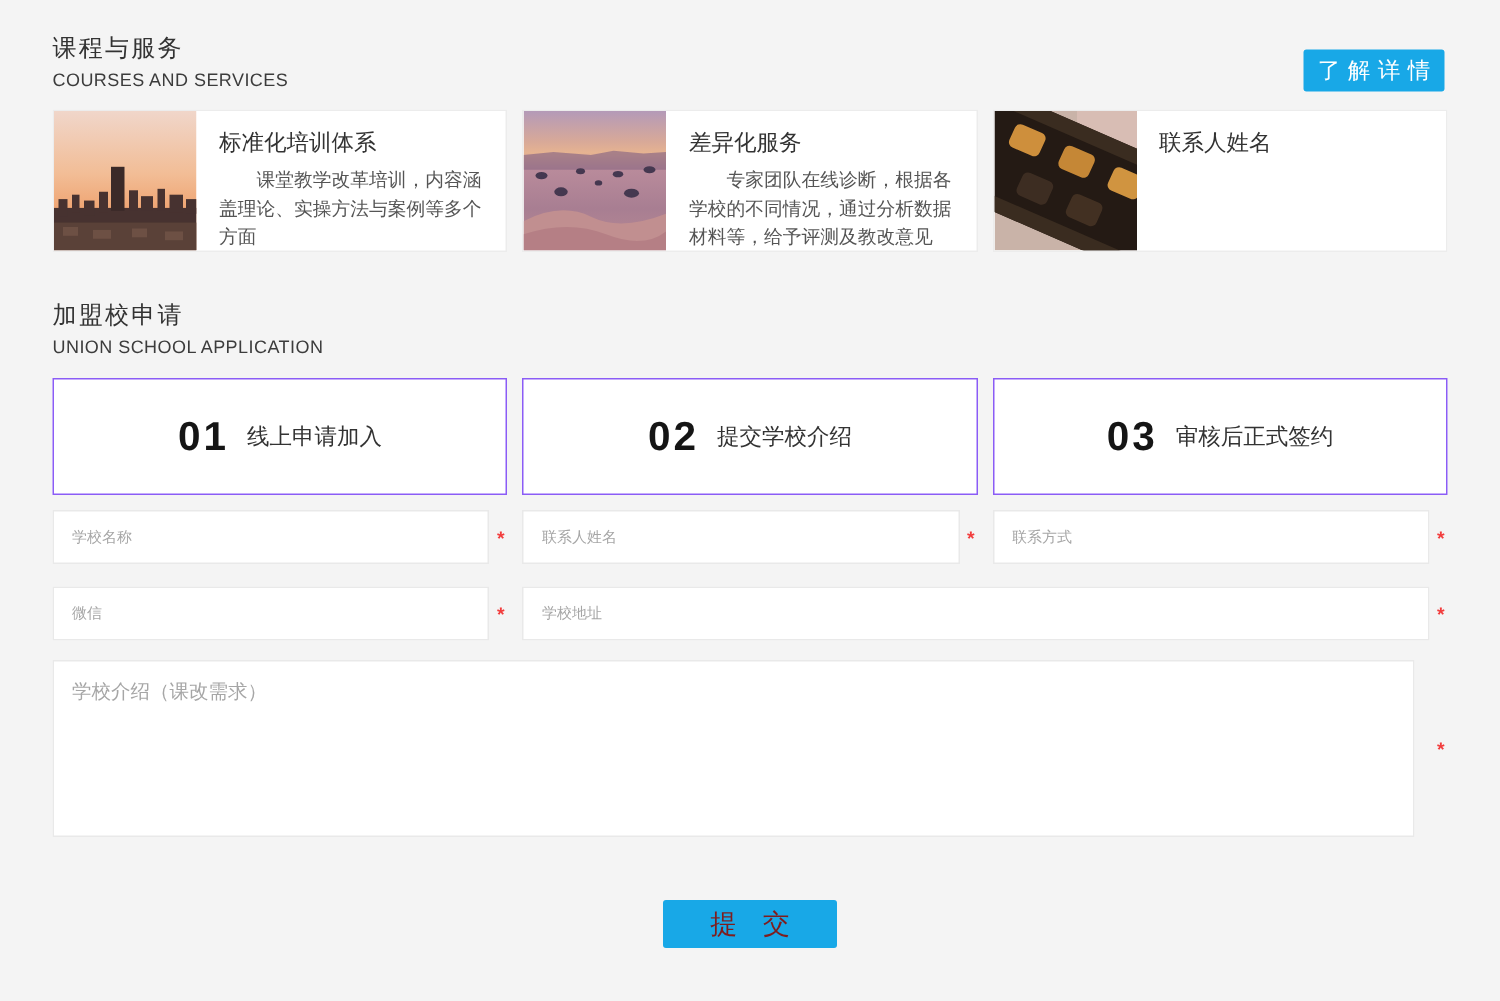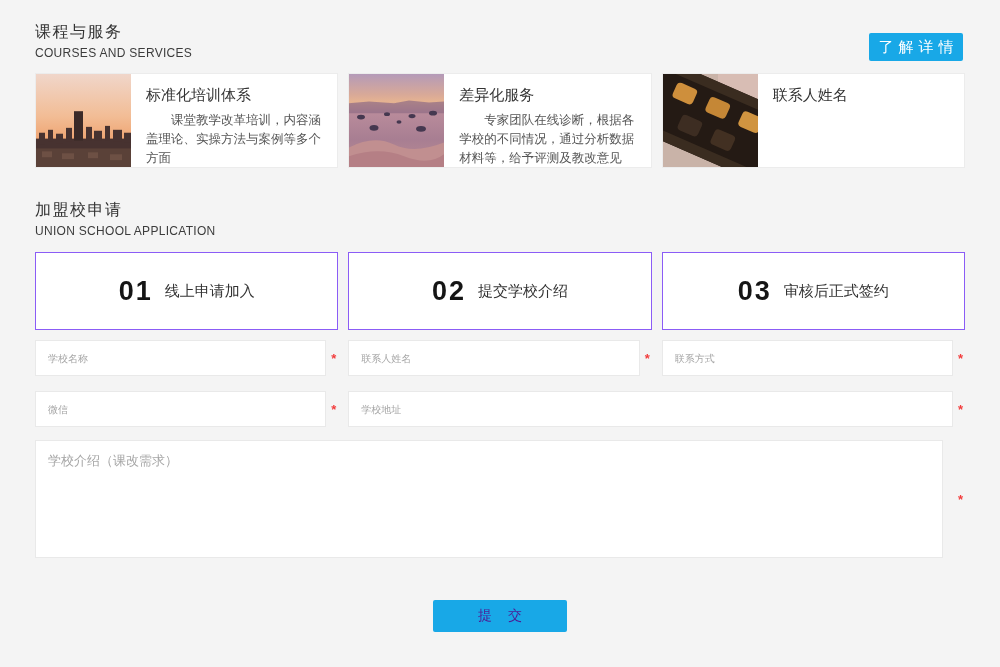--- a/index.html
+++ b/index.html
@@ -60,24 +60,24 @@
     flex:1; height:118px; resize:none;
     background:#fff; border:1px solid #e9e9e9;
     padding:11px 12px; font-size:13px; color:#333;
     font-family:Liberation Mono, monospace; outline:none;
   }
   input::placeholder, textarea::placeholder { color:#a6a6a6; opacity:1; }
   .req { color:#f23c3c; font-size:13px; font-weight:700; margin-left:5px; width:7px; flex:none; }
 
   .submit-row { display:flex; justify-content:center; margin-top:42px; }
   .submit-btn {
-    width:134px; height:32px;
-    background:var(--accent); color:#4c1d95;
+    width:116px; height:32px;
+    background:var(--accent); color:#7f1d1d;
     border:none; border-radius:2px;
-    font-size:14px; letter-spacing:6px; padding-left:6px;
+    font-size:18px; letter-spacing:6px; padding-left:6px;
     font-family:inherit; cursor:pointer;
   }
 </style>
 </head>
 <body>
 
 <div class="page">
   <div class="container">
 
     <div class="sec-head">

